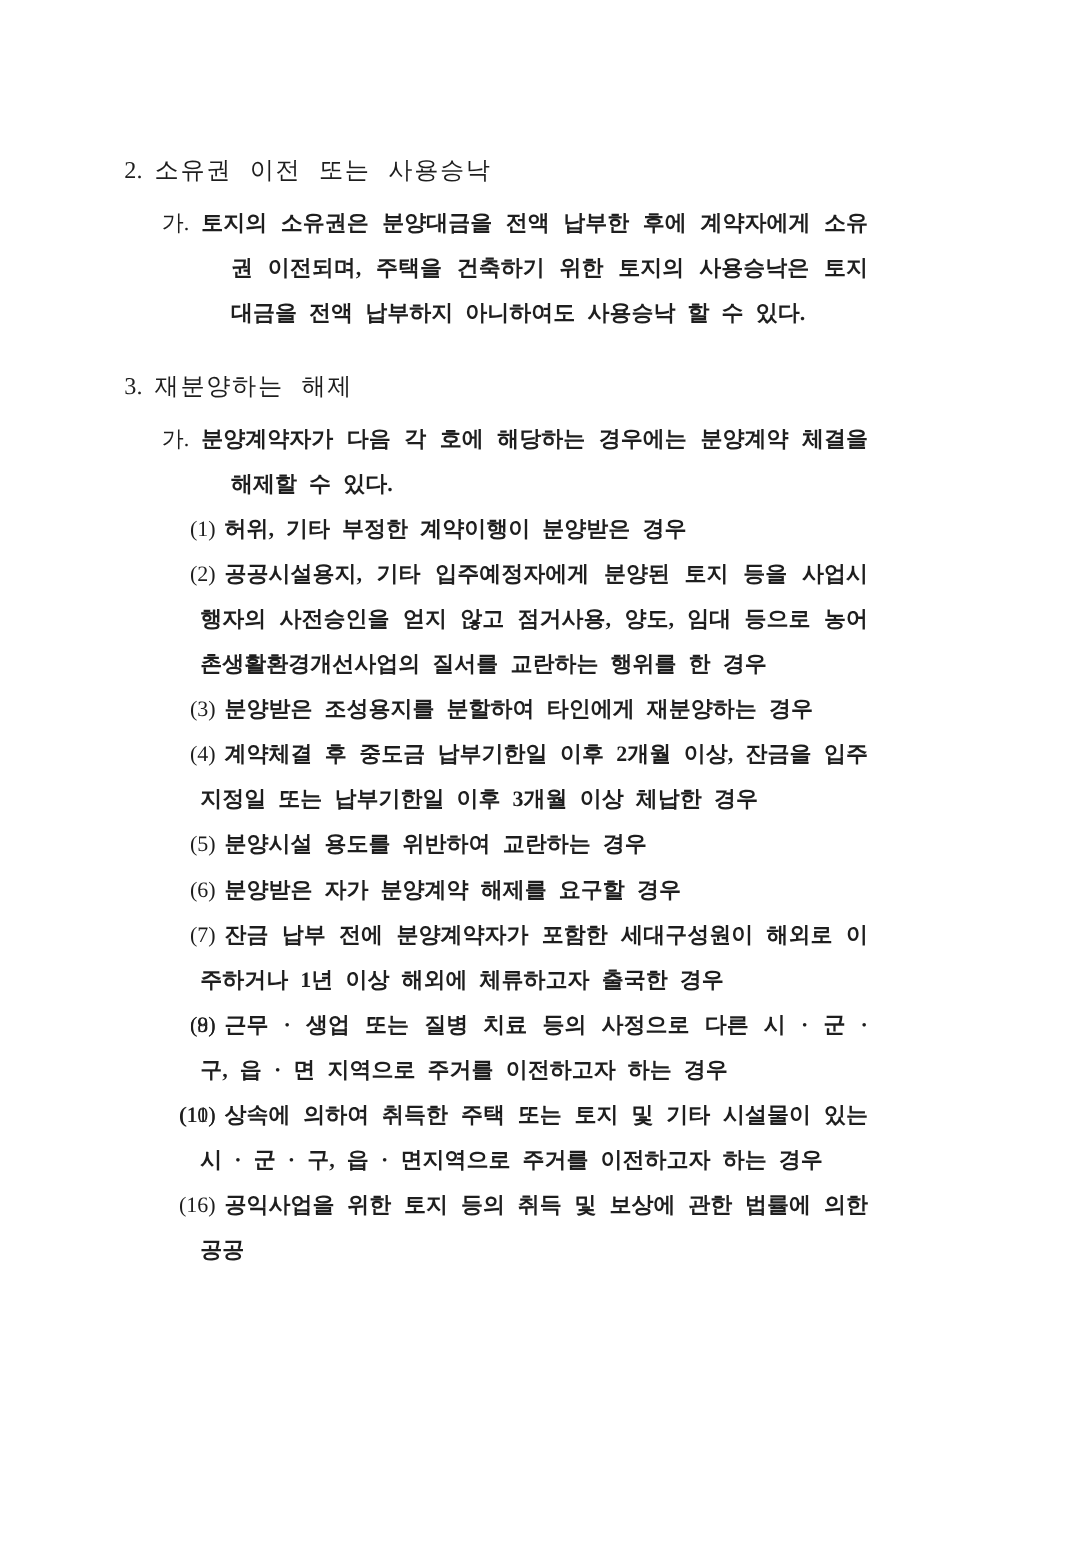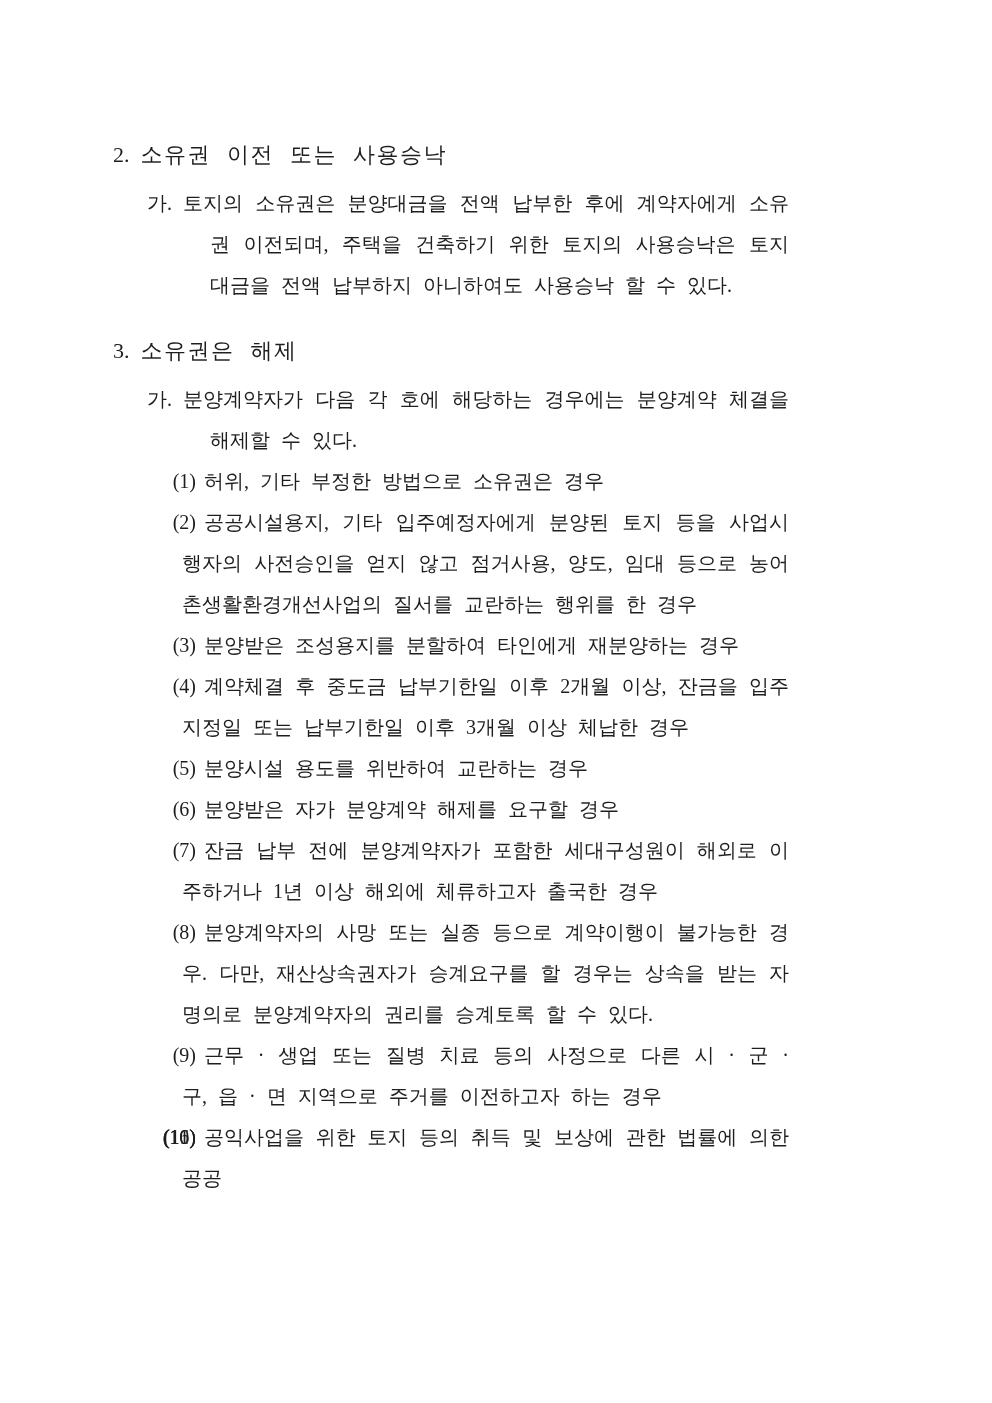--- a/index.html
+++ b/index.html
@@ -70,51 +70,51 @@
     width: 68px;
     text-align: right;
   }
   .clause-text {
     margin: 0 87px 0 182px;
     text-indent: 22px;
     text-align: justify;
     word-break: break-all;
     word-spacing: 6px;
   }
-  p { margin: 0; }
+  p { margin: 0; font-weight: bold; }
 </style>
 </head>
 <body>
 
 <div class="page">
   <div class="content">
 
     <div class="section">
       <div class="sec-heading">
         <span class="sec-num">2.</span><span class="sec-title">소유권 이전 또는 사용승낙</span>
       </div>
       <div class="sub-item">
         <span class="sub-label">가.</span>
         <p class="sub-text">토지의 소유권은 분양대금을 전액 납부한 후에 계약자에게 소유권 이전되며, 주택을 건축하기 위한 토지의 사용승낙은 토지대금을 전액 납부하지 아니하여도 사용승낙 할 수 있다.</p>
       </div>
     </div>
 
     <div class="section">
       <div class="sec-heading">
-        <span class="sec-num">3.</span><span class="sec-title">소유권은 해제</span>
+        <span class="sec-num">3.</span><span class="sec-title">재분양하는 해제</span>
       </div>
       <div class="sub-item">
         <span class="sub-label">가.</span>
         <p class="sub-text">분양계약자가 다음 각 호에 해당하는 경우에는 분양계약 체결을 해제할 수 있다.</p>
       </div>
 
       <div class="clauses">
         <div class="clause">
           <span class="clause-num">(1)</span>
-          <p class="clause-text">허위, 기타 부정한 방법으로 소유권은 경우</p>
+          <p class="clause-text">허위, 기타 부정한 계약이행이 분양받은 경우</p>
         </div>
         <div class="clause">
           <span class="clause-num">(2)</span>
           <p class="clause-text">공공시설용지, 기타 입주예정자에게 분양된 토지 등을 사업시행자의 사전승인을 얻지 않고 점거사용, 양도, 임대 등으로 농어촌생활환경개선사업의 질서를 교란하는 행위를 한 경우</p>
         </div>
         <div class="clause">
           <span class="clause-num">(3)</span>
           <p class="clause-text">분양받은 조성용지를 분할하여 타인에게 재분양하는 경우</p>
         </div>
         <div class="clause">
@@ -128,31 +128,31 @@
         <div class="clause">
           <span class="clause-num">(6)</span>
           <p class="clause-text">분양받은 자가 분양계약 해제를 요구할 경우</p>
         </div>
         <div class="clause">
           <span class="clause-num">(7)</span>
           <p class="clause-text">잔금 납부 전에 분양계약자가 포함한 세대구성원이 해외로 이주하거나 1년 이상 해외에 체류하고자 출국한 경우</p>
         </div>
         <div class="clause">
           <span class="clause-num">(8)</span>
-          <p class="clause-text">분양계약자의 사망 또는 실종 등으로 계약이행이 불가능한 경우. 다만, 재산상속권자가 승계요구를 할 경우는 상속을 받는 자 명의로 분양계약자의 권리를 승계토록 할 수 있다.</p>
         </div>
         <div class="clause">
           <span class="clause-num">(9)</span>
           <p class="clause-text">근무 · 생업 또는 질병 치료 등의 사정으로 다른 시 · 군 · 구, 읍 · 면 지역으로 주거를 이전하고자 하는 경우</p>
         </div>
         <div class="clause">
           <span class="clause-num">(10)</span>
         </div>
         <div class="clause">
           <span class="clause-num">(11)</span>
+          <p class="clause-text">상속에 의하여 취득한 주택 또는 토지 및 기타 시설물이 있는 시 · 군 · 구, 읍 · 면지역으로 주거를 이전하고자 하는 경우</p>
         </div>
         <div class="clause">
           <span class="clause-num">(16)</span>
           <p class="clause-text">공익사업을 위한 토지 등의 취득 및 보상에 관한 법률에 의한 공공</p>
         </div>
       </div>
     </div>
 
   </div>
 </div>

